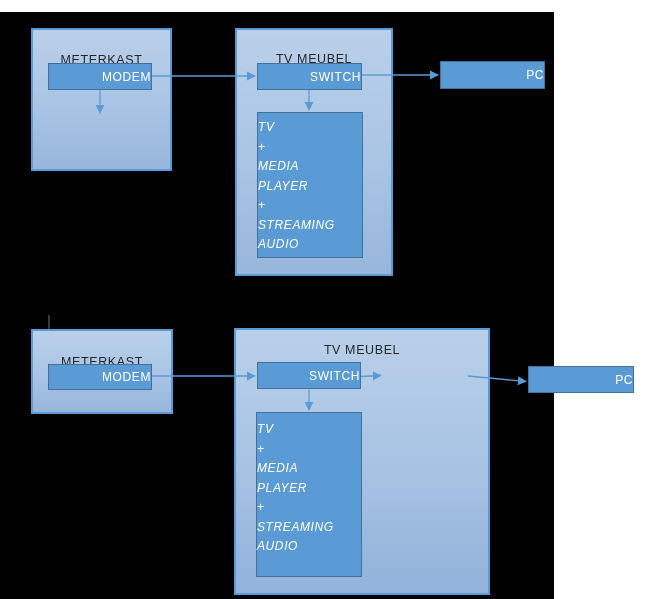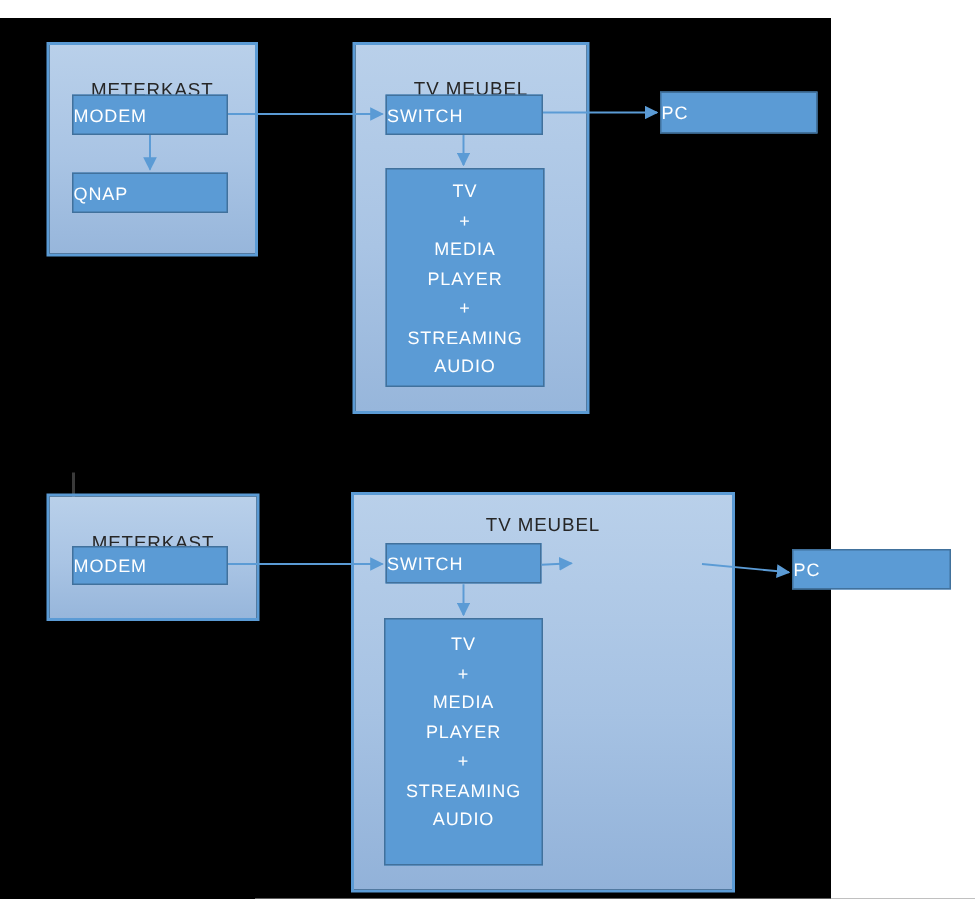--- a/index.html
+++ b/index.html
@@ -29,35 +29,35 @@
     font-size: 12.5px;
     letter-spacing: 0.6px;
   }
   .node-box {
     position: absolute;
     background: #5b9bd5;
     border: 1.5px solid #41719c;
     color: #ffffff;
     display: flex;
     align-items: center;
-    justify-content: flex-start;
+    justify-content: flex-end;
     font-size: 12px;
     letter-spacing: 0.6px;
   }
   .stack-box {
     position: absolute;
     background: #5b9bd5;
     border: 1.5px solid #41719c;
     color: #ffffff;
     font-size: 12px;
     letter-spacing: 0.6px;
-    text-align: center;
     white-space: pre-line;
     line-height: 19.5px;
     padding-top: 5px;
+    font-style: italic;
   }
   
   .c-meterkast-top { left: 31px;  top: 16px;  width: 141px; height: 143px; }
   .t-meterkast-top { top: 23px; }
   .n-modem-top     { left: 48px;  top: 51px;  width: 104px; height: 27px; }
   .n-qnap-top      { left: 48px;  top: 103px; width: 104px; height: 27px; }
   .c-tvmeubel-top  { left: 235px; top: 16px;  width: 158px; height: 248px; }
   .t-tvmeubel-top  { top: 22px; }
   .n-switch-top    { left: 257px; top: 51px;  width: 105px; height: 27px; }
   .s-media-top     { left: 257px; top: 100px; width: 106px; height: 146px; }
@@ -88,23 +88,20 @@
 <div id="canvas">
 
   <div class="container-box c-meterkast-top">
     <div class="container-title t-meterkast-top">METERKAST</div>
   </div>
 
   <div class="node-box n-modem-top">
     <span>MODEM</span>
   </div>
 
-  <div class="node-box n-qnap-top">
-    <span>QNAP</span>
-  </div>
 
   <div class="container-box c-tvmeubel-top">
     <div class="container-title t-tvmeubel-top">TV MEUBEL</div>
   </div>
 
   <div class="node-box n-switch-top">
     <span>SWITCH</span>
   </div>
 
   <div class="stack-box s-media-top">TV

